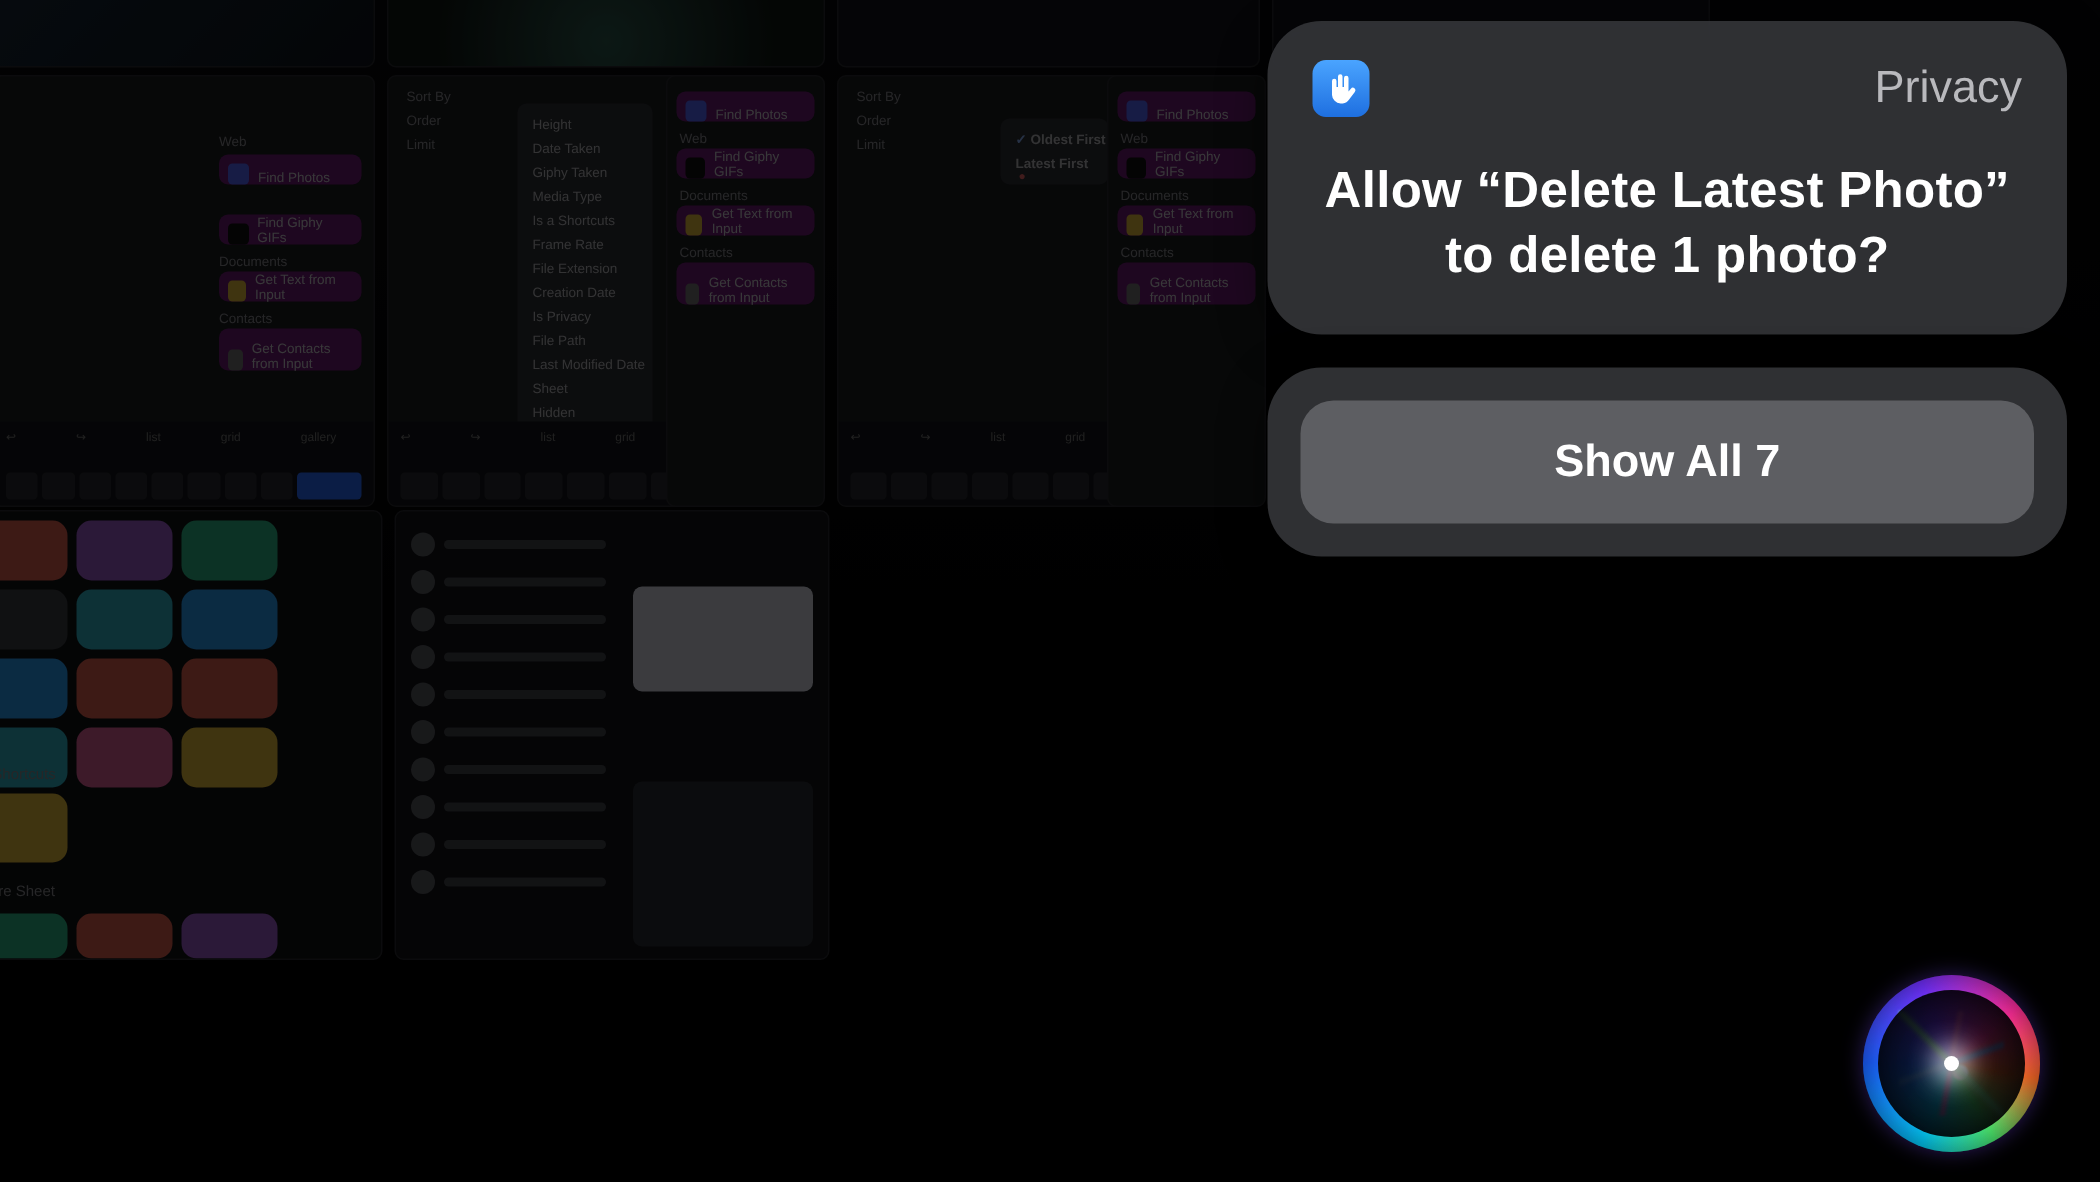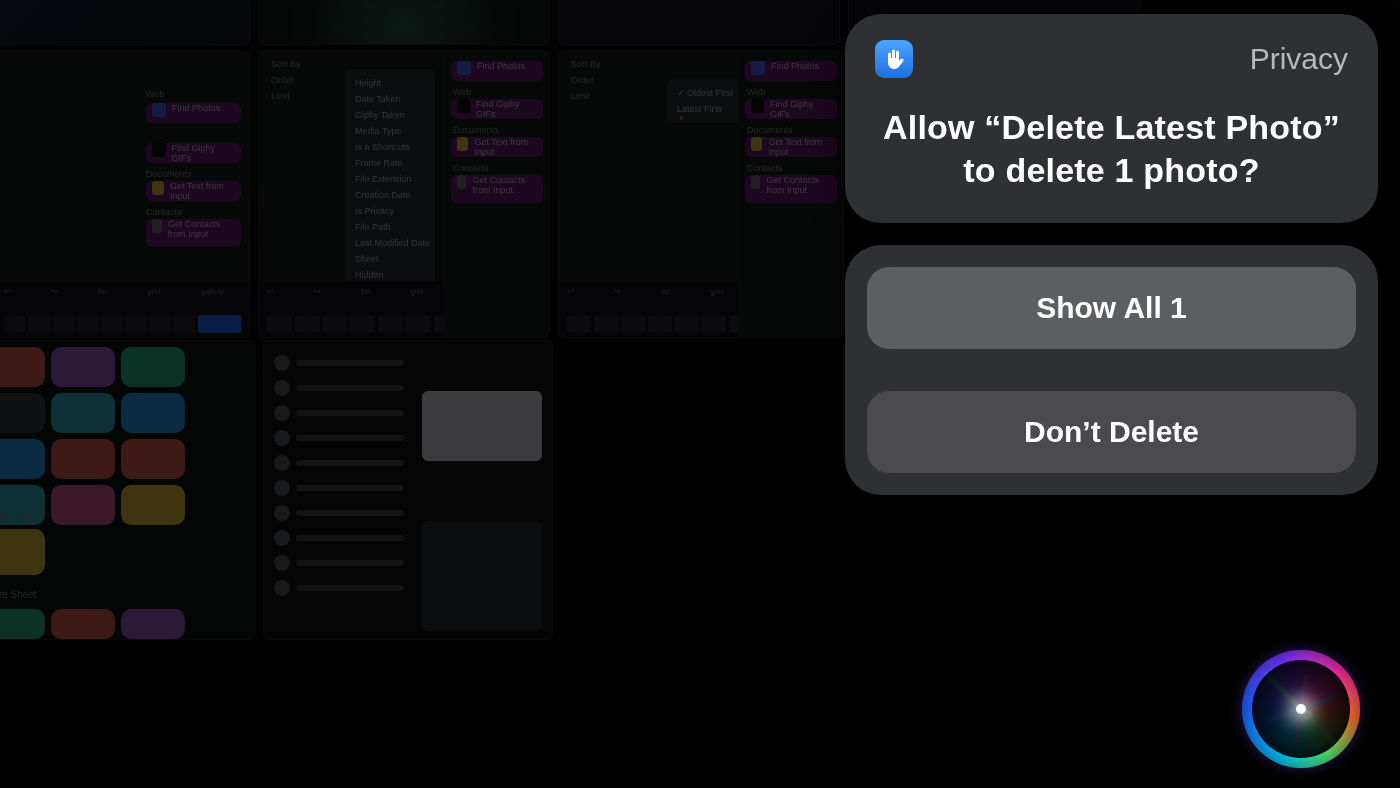--- a/index.html
+++ b/index.html
@@ -51,21 +51,21 @@
   .kbd-key.wide{ flex:2; }
   .kbd-top{ position:absolute; left:8px; right:8px; top:6px; display:flex; gap:40px; font-size:8px; color:#777; }
   .sortlist {
     position:absolute; background:#2e3034; border-radius:6px; padding:6px 0; width:90px;
   }
   .sortlist div{ font-size:9px; color:#bcbcc0; padding:3px 10px; white-space:nowrap; }
   .sortlist-check::before{ content:"✓ "; color:#8fb7ff; }
   .section-label{ position:absolute; font-size:9px; color:#8c8d91; }
   .pill-row{
     position:absolute; height:20px; border-radius:6px;
-    background:#701a75; display:flex; align-items:flex-start; padding:0 6px; gap:6px;
+    background:#701a75; display:flex; align-items:flex-end; padding:0 6px; gap:6px;
   }
   .pill-ico{ width:14px; height:14px; border-radius:3px; }
   .pill-txt{ font-size:9px; color:#d0d0d4; }
   .tag-badge{ position:absolute; font-size:8px; color:#e66; }
 
   
   .tiles-window .chip:nth-child(1){ background:#e0604f; }
   .tiles-window .chip:nth-child(2){ background:#a05bd0; }
   .tiles-window .chip:nth-child(3){ background:#2dbb87; }
   .tiles-window .chip:nth-child(4){ background:#3d3f44; }
@@ -303,21 +303,21 @@
     <div class="pill-row" style="left:6px; top:124px; width:92px; height:28px;">
       <div class="pill-ico" style="background:#777;"></div>
       <div class="pill-txt">Get Contacts from Input</div>
     </div>
   </div>
 
   <div class="bg-window" style="left:558px; top:50px; width:282px; height:288px;">
     <div class="section-label" style="left:12px; top:8px;">Sort By</div>
     <div class="section-label" style="left:12px; top:24px;">Order</div>
     <div class="section-label" style="left:12px; top:40px;">Limit</div>
-    <div class="sortlist" style="left:108px; top:28px; width:72px;">
+    <div class="sortlist" style="left:108px; top:28px; width:72px;font-weight:bold;">
       <div class="sortlist-check">Oldest First</div>
       <div>Latest First</div>
     </div>
     <div class="tag-badge" style="left:120px; top:62px;">●</div>
     <div class="kbd-strip">
       <div class="kbd-top">
           <span>↩</span>
           <span>↪</span>
           <span>list</span>
           <span>grid</span>
@@ -441,22 +441,21 @@
           <path d="M8.5 3.5A1.5 1.5 0 0 1 10 5v5h1V4a1.5 1.5 0 1 1 3 0v6h1V5a1.5 1.5 0 1 1 3 0v8.1l1.4-1.7a1.7 1.7 0 0 1 2.7 2.1l-3.9 5.3a6 6 0 0 1-4.9 2.5h-1.6A6 6 0 0 1 6 15.3V7a1.5 1.5 0 1 1 3 0" fill="none" stroke="#fff" stroke-width="0"></path>
           <path d="M6 7a1.5 1.5 0 1 1 3 0v4h1V4a1.5 1.5 0 1 1 3 0v7h1V5a1.5 1.5 0 1 1 3 0v9l1.6-1.9a1.7 1.7 0 0 1 2.6 2.2l-3.8 5A6 6 0 0 1 13.2 22h-1.5A6 6 0 0 1 6 16.3V7z"></path>
         </svg>
       </div>
       <div class="privacy-title">Privacy</div>
     </div>
     <div class="privacy-message">Allow “Delete Latest Photo” to delete 1&nbsp;photo?</div>
   </div>
 
   <div class="card buttons-card">
-    <div class="dlg-button primary">Show All 1</div>
-    <div class="dlg-button">Don’t Delete</div>
+    <div class="dlg-button primary">Show All 7</div>
   </div>
 
 </div>
 
 <div class="siri-orb" aria-label="Siri">
   <div class="flare"></div>
   <div class="core"></div>
 </div>
 
 </body></html>

